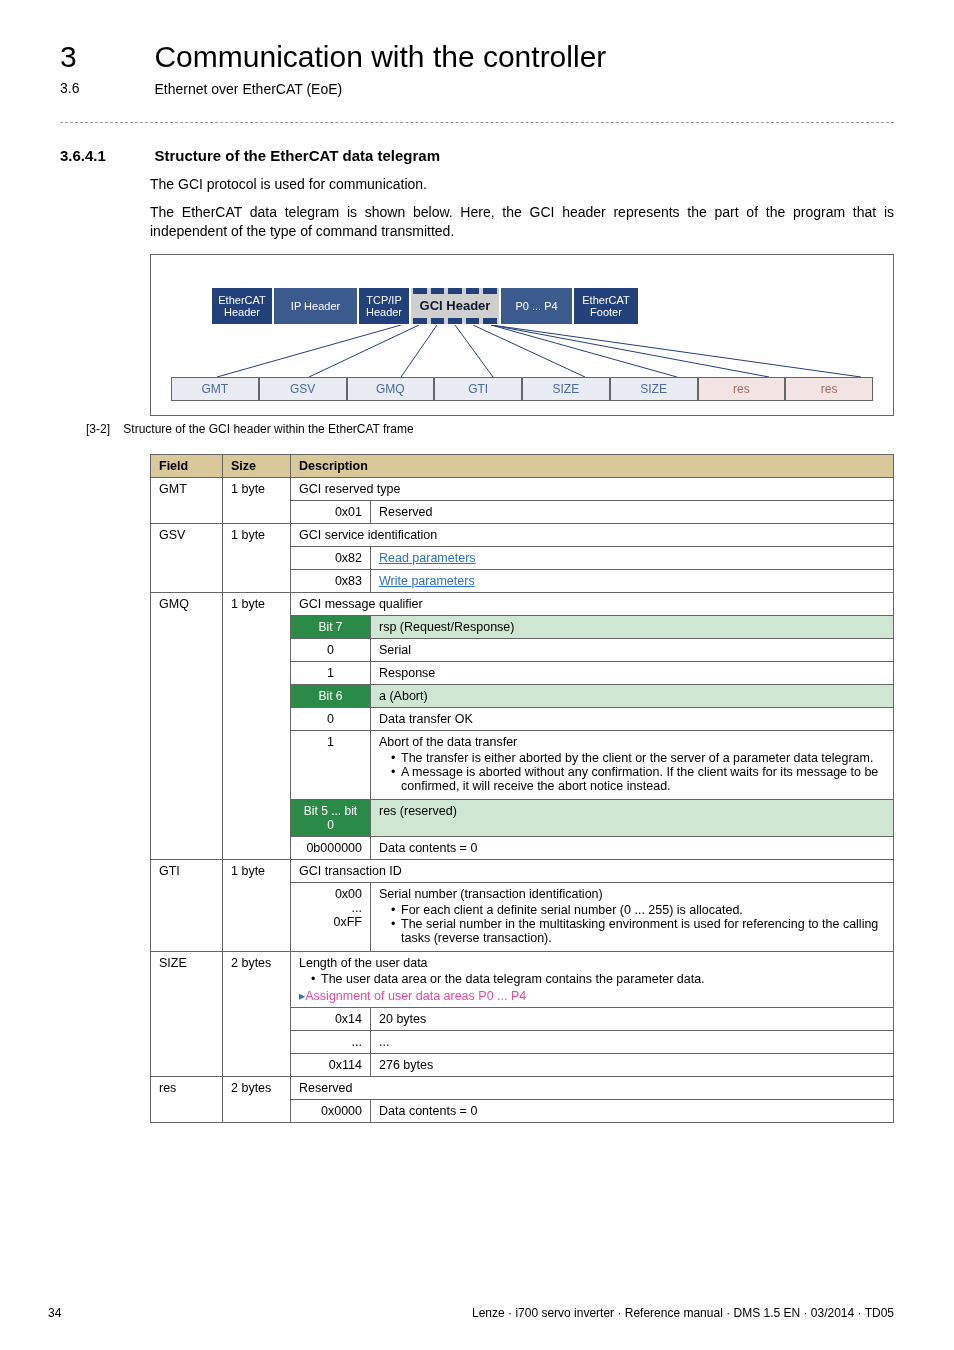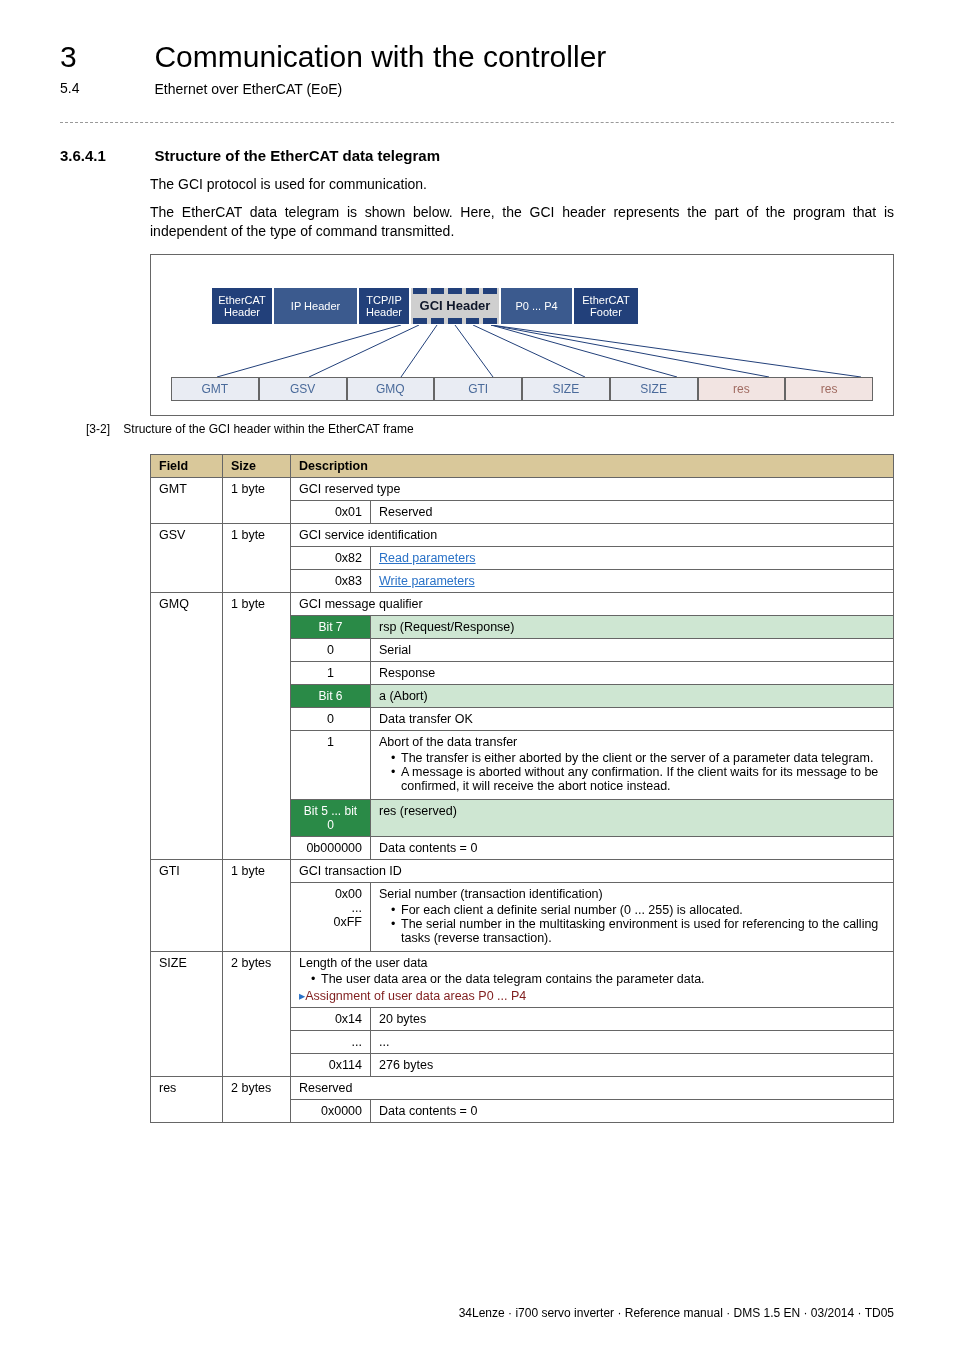--- a/index.html
+++ b/index.html
@@ -120,45 +120,45 @@
     .tbl td.size { width: 68px; }
     .bit-hdr {
       background: #2a8a47;
       color: #fff;
       text-align: center;
       font-size: 12px;
       padding: 3px 0;
     }
     .bit-desc-hdr { background: #cee6d2; }
     a.link { color: #2a72c7; text-decoration: underline; cursor: pointer; }
-    .tri-link { color: #7f1d1d; text-align: right; }
+    .tri-link { color: #ec4899; text-align: right; }
     .tri-link::before { content: "\25B8 "; color: #2a72c7; }
     ul.bullets { margin: 2px 0 2px 12px; padding: 0; }
     ul.bullets li { list-style: none; position: relative; padding-left: 10px; }
     ul.bullets li::before { content: "\2022"; position: absolute; left: 0; }
 
     .footer {
       position: absolute;
       bottom: 30px;
-      left: 60px;
+      left: 48px;
       right: 60px;
       font-size: 12px;
       display: flex;
-      justify-content: flex-end;
+      justify-content: space-between;
     }
   </style>
 </head>
 <body>
 
 <div>
   <span class="chapter-num">3</span>
   <span class="chapter-title">Communication with the controller</span>
 </div>
 <div class="sect-row">
-  <span class="sect-num">5.4</span>
+  <span class="sect-num">3.6</span>
   <span class="sect-title">Ethernet over EtherCAT (EoE)</span>
 </div>
 
 <hr class="divider">
 
 <div class="h4-row">
   <span class="h4-num">3.6.4.1</span>
   <span class="h4-title">Structure of the EtherCAT data telegram</span>
 </div>
 

